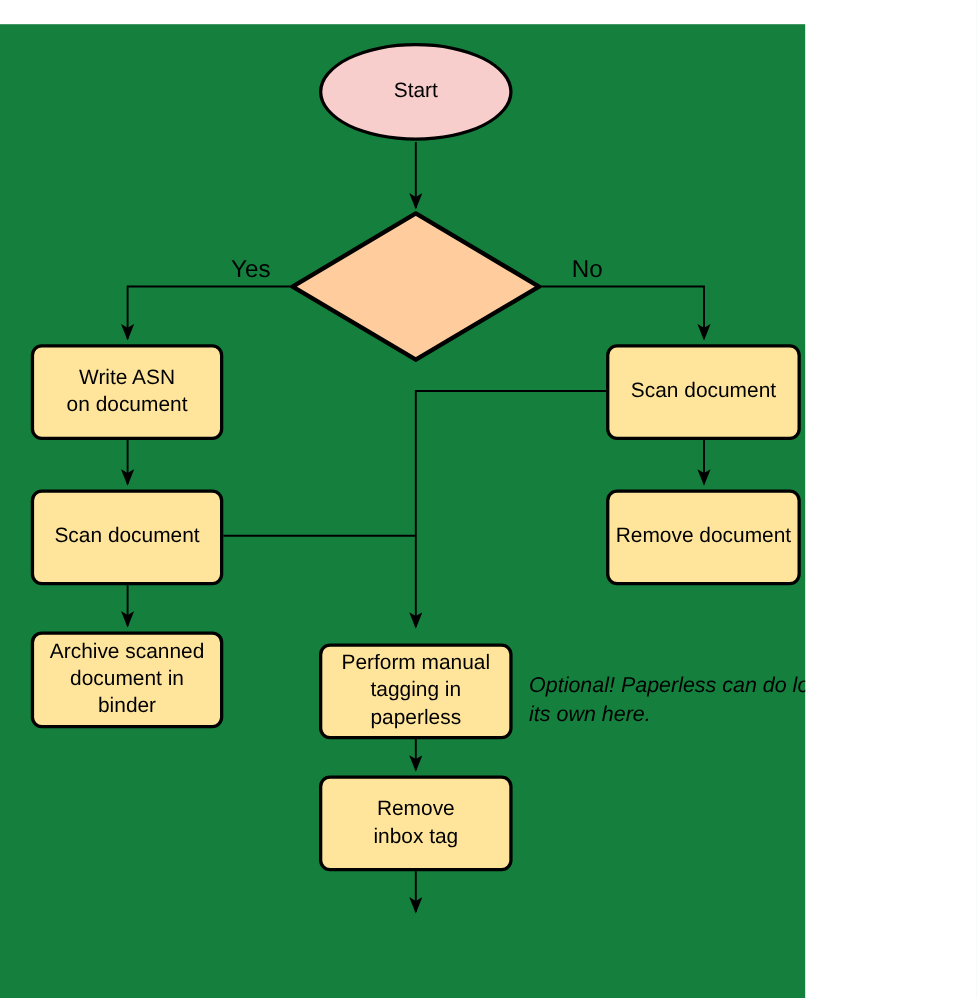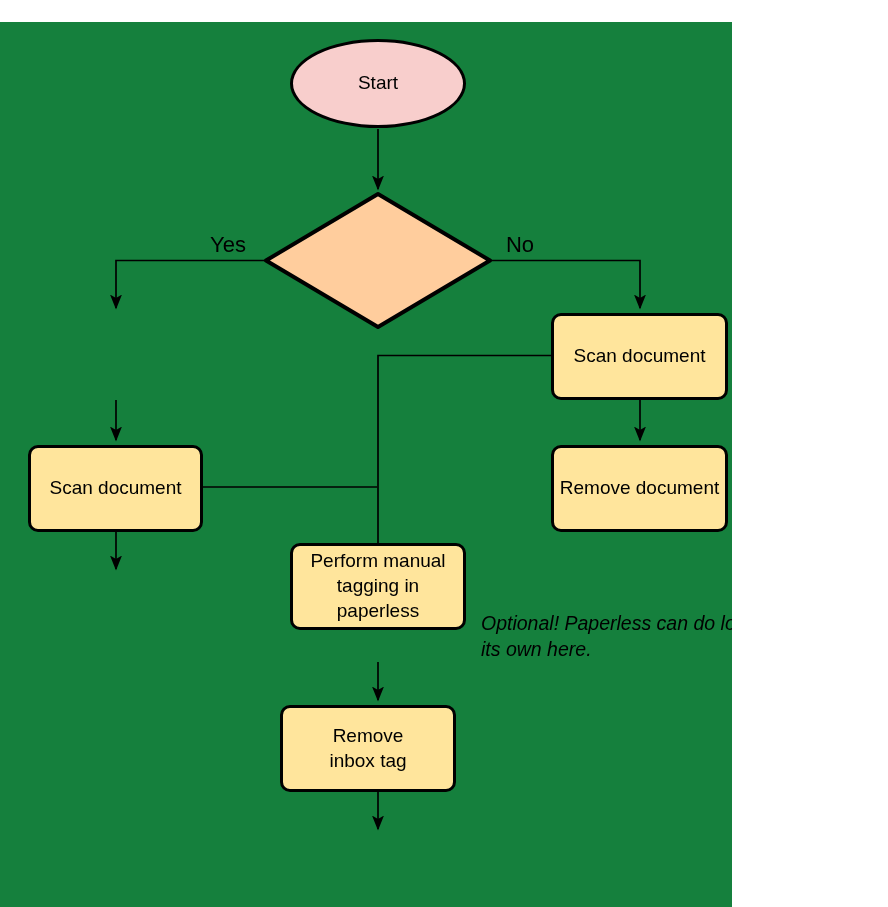--- a/index.html
+++ b/index.html
@@ -105,36 +105,41 @@
       <path d="M 378 640 L 378 678" marker-end="url(#arrow)"></path>
       <path d="M 378 770 L 378 807" marker-end="url(#arrow)"></path>
     </g>
   </svg>
 
   <div class="node terminal" style="left:290px; top:17px; width:176px; height:89px;">Start</div>
 
 
   <div class="edge-label" style="left:200px; top:210px; width:56px;">Yes</div>
 
-  <div class="edge-label" style="left:492px; top:210px; width:56px;">No</div>
+  <div class="edge-label" style="left:492px; top:210px; width:56px;text-align:right;">No</div>
 
+  <div class="node process" style="left:28px; top:291px; width:175px; height:87px;">Write ASN
+on document</div>
 
   <div class="node process" style="left:28px; top:423px; width:175px; height:87px;">Scan document</div>
 
+  <div class="node process" style="left:28px; top:552px; width:175px; height:88px;">Archive scanned
+document in
+binder</div>
 
   <div class="node process" style="left:551px; top:291px; width:177px; height:87px;">Scan document</div>
 
   <div class="node process" style="left:551px; top:423px; width:177px; height:87px;">Remove document</div>
 
-  <div class="node process" style="left:290px; top:521px; width:176px; height:87px;">Perform manual
+  <div class="node process" style="left:290px; top:563px; width:176px; height:87px;">Perform manual
 tagging in
 paperless</div>
 
   <div class="annotation">Optional! Paperless can do lots of work on
 its own here.</div>
 
-  <div class="node process" style="left:280px; top:683px; width:176px; height:87px;">Remove
+  <div class="node process" style="left:290px; top:683px; width:176px; height:87px;">Remove
 inbox tag</div>
 
 
   <div class="bottom-divider"></div>
 
 </div>
 
 </body></html>

